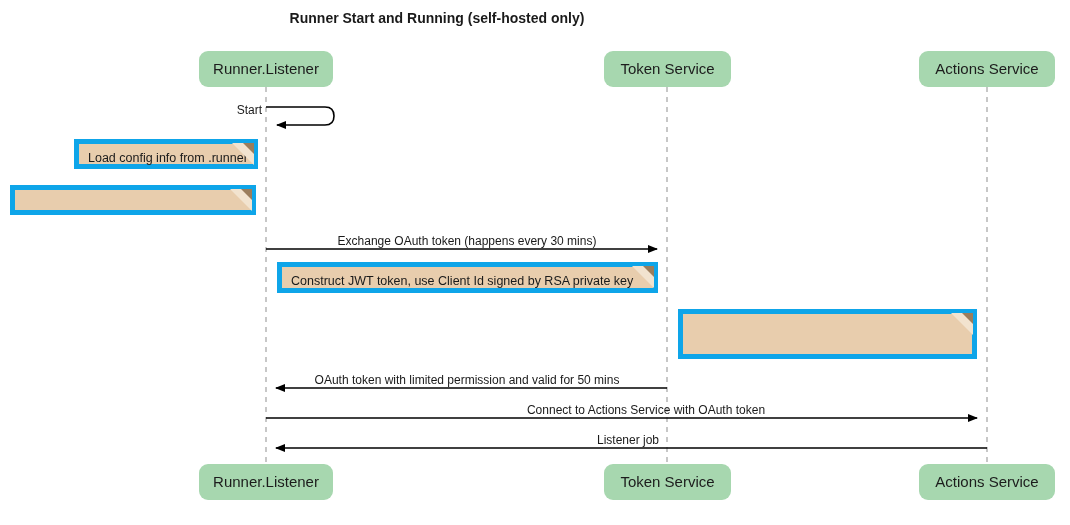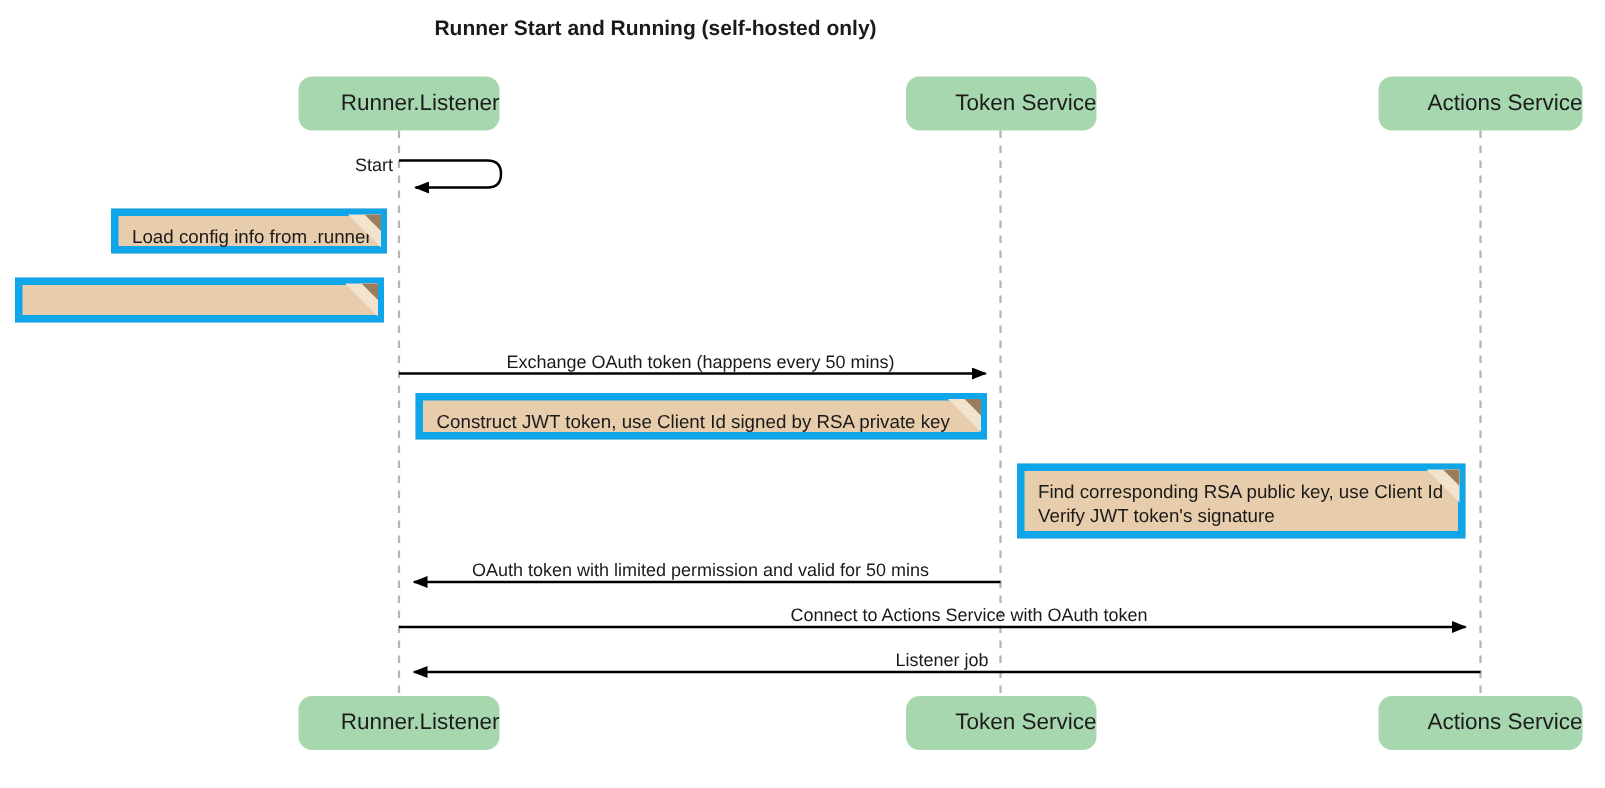--- a/index.html
+++ b/index.html
@@ -32,21 +32,21 @@
     font-weight: bold;
     color: #1a1a1a;
     font-family: "Liberation Sans", sans-serif;
   }
   .participant {
     position: absolute;
     background: #a7d7af;
     border-radius: 9px;
     height: 36px;
     line-height: 36px;
-    text-align: right;
+    text-align: center;
     font-size: 15px;
     color: #1c1c1c;
     font-family: "Liberation Sans", sans-serif;
     white-space: nowrap;
   }
   .note {
     position: absolute;
     background: #e8cdad;
     border: 5px solid #0ea5e9;
     font-size: 12.5px;
@@ -131,24 +131,23 @@
     </div>
   <div id="participants-bottom">
       <div class="participant" style="left: 199px; top: 464px; width: 134px;">Runner.Listener</div>
       <div class="participant" style="left: 604px; top: 464px; width: 127px;">Token Service</div>
       <div class="participant" style="left: 919px; top: 464px; width: 136px;">Actions Service</div>
     </div>
   <div id="notes-layer">
       <div class="note" style="left: 74px; top: 139px; width: 184px; height: 30px;"><span>Load config info from .runner</span><span class="fold"></span><span class="fold-edge"></span></div>
       <div class="note" style="left: 10px; top: 185px; width: 246px; height: 30px;"><span class="fold"></span><span class="fold-edge"></span></div>
       <div class="note" style="left: 277px; top: 262px; width: 381px; height: 31px;"><span>Construct JWT token, use Client Id signed by RSA private key</span><span class="fold"></span><span class="fold-edge"></span></div>
-      <div class="note" style="left: 678px; top: 309px; width: 299px; height: 50px;"><span>Find corresponding RSA public key, use Client Id
-Verify JWT token's signature</span><span class="fold"></span><span class="fold-edge"></span></div>
+      <div class="note" style="left: 678px; top: 309px; width: 299px; height: 50px;"><span class="fold"></span><span class="fold-edge"></span></div>
     </div>
   <div id="labels-layer">
       <div class="msg-label right" style="left: 262px; top: 103px;">Start</div>
-      <div class="msg-label center" style="left: 467px; top: 234px;">Exchange OAuth token (happens every 50 mins)</div>
+      <div class="msg-label center" style="left: 467px; top: 234px;">Exchange OAuth token (happens every 30 mins)</div>
       <div class="msg-label center" style="left: 467px; top: 373px;">OAuth token with limited permission and valid for 50 mins</div>
       <div class="msg-label center" style="left: 646px; top: 403px;">Connect to Actions Service with OAuth token</div>
       <div class="msg-label center" style="left: 628px; top: 433px;">Listener job</div>
     </div>
 
 </div>
 
 </body></html>

